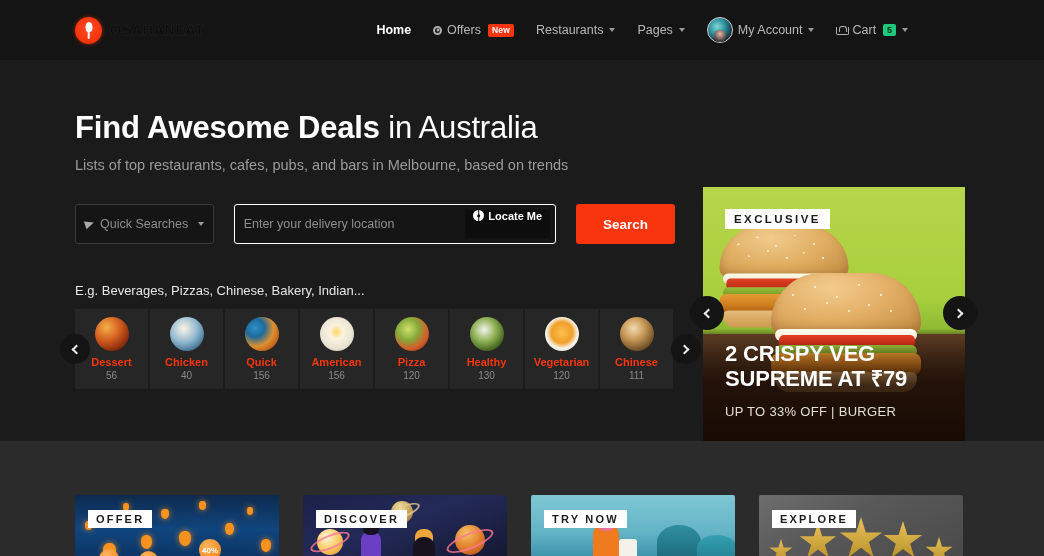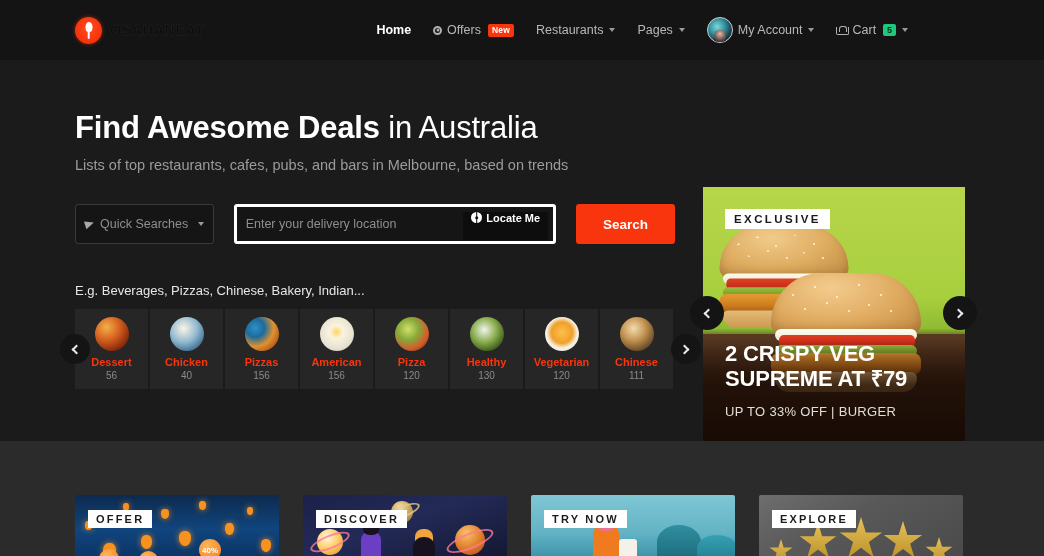--- a/index.html
+++ b/index.html
@@ -110,21 +110,21 @@
     border-radius: 3px; display: flex; align-items: center; padding: 0 9px; gap: 6px;
   }
   .plane-ic {
     width: 0; height: 0; flex: 0 0 auto;
     border-top: 4.5px solid transparent; border-bottom: 4.5px solid transparent;
     border-left: 9px solid #a9a9a9; transform: rotate(-18deg);
   }
   .quick-label { color: #8e8e8e; font-size: 12.5px; flex: 1; }
   .loc-wrap {
     position: relative; width: 326px; height: 40px; background: #151515;
-    border: 3px solid #ffffff; border-radius: 3px; display: flex; align-items: center;
+    border: 1px solid #ffffff; border-radius: 3px; display: flex; align-items: center;
     padding: 0 9px;
   }
   .loc-ph { color: #8e8e8e; font-size: 12.5px; }
   .locate-btn {
     position: absolute; right: 5px; top: 5px; height: 28px;
     background: #0d0d0d; border-radius: 3px; display: flex; 
     gap: 4px; padding: 0 8px;
   }
   .crosshair {
     width: 11px; height: 11px; border-radius: 50%; background: #fff;
@@ -399,21 +399,21 @@
         </div>
 
         <div class="cat-card">
           <div class="cat-thumb" style="background:radial-gradient(circle at 40% 34%,#fdf4e4 0%,#8fb8cf 46%,#3f6e8e 78%,#1d2f3f 100%);"></div>
           <div class="cat-name">Chicken</div>
           <div class="cat-count">40</div>
         </div>
 
         <div class="cat-card">
           <div class="cat-thumb" style="background:radial-gradient(circle at 30% 32%,#2f8fc7 0%,#1d6b9c 28%,#e0912e 56%,#b4531a 82%,#3a1a08 100%);"></div>
-          <div class="cat-name">Pizzas</div>
+          <div class="cat-name">Quick</div>
           <div class="cat-count">156</div>
         </div>
 
         <div class="cat-card">
           <div class="cat-thumb" style="background:radial-gradient(circle at 48% 44%,#ffd65e 0%,#fbf3e0 26%,#e8e2d2 62%,#b9b2a2 100%);"></div>
           <div class="cat-name">American</div>
           <div class="cat-count">156</div>
         </div>
 
         <div class="cat-card">

